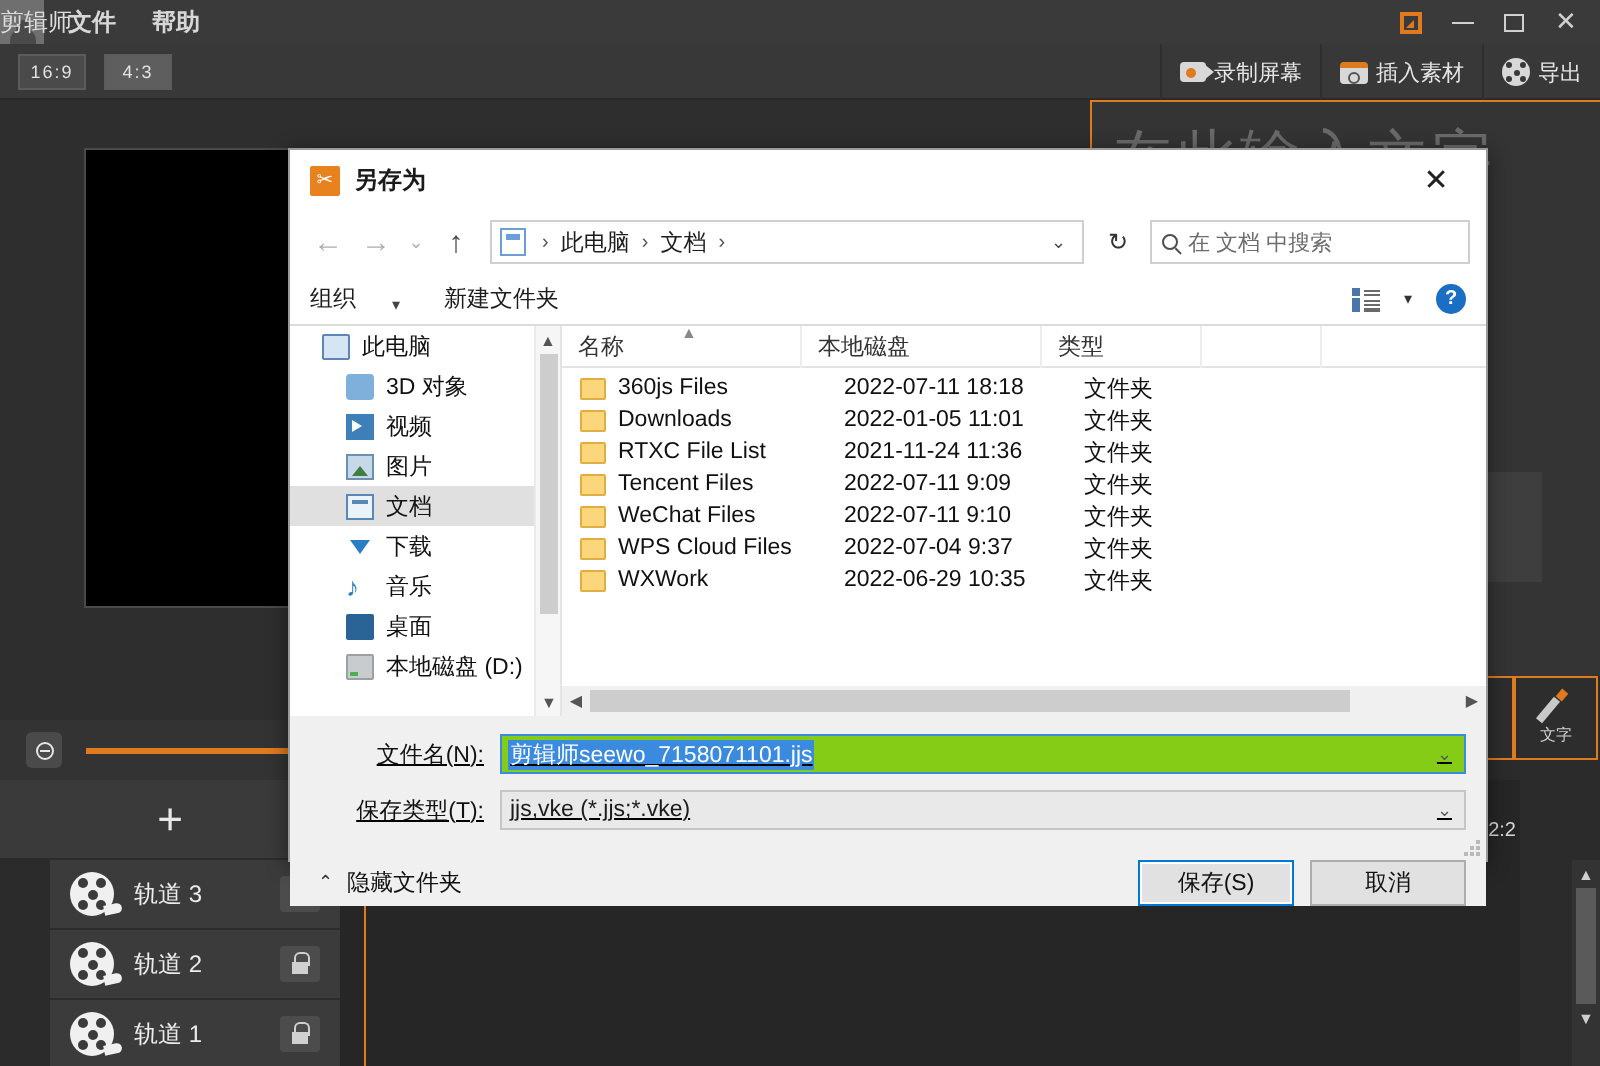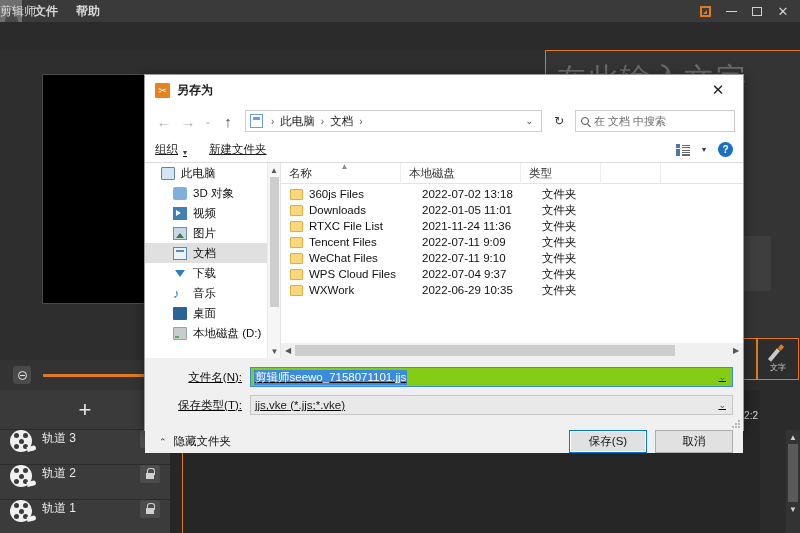--- a/index.html
+++ b/index.html
@@ -113,21 +113,21 @@
   .zoom-knob { position: absolute; left: 110px; top: -6px; width: 15px; height: 15px; border-radius: 50%; background: #9a9a9a; }
 
   .ed-addrow {
     position: absolute; left: 0; top: 390px; width: 170px; height: 40px; background: #3a3a3a;
     display: flex; align-items: center; justify-content: center;
     border-bottom: 1px solid #2b2b2b;
   }
   .plus { color: #e8e8e8; font-size: 22px; font-weight: 300; line-height: 1; }
   .ed-tracks { position: absolute; left: 0; top: 430px; width: 170px; height: 103px; }
   .trk-row { height: 35px; background: #3b3b3b; border-bottom: 1px solid #2b2b2b;
-    display: flex; padding: 0 10px; gap: 10px; }
+    display: flex; align-items: center; padding: 0 10px; gap: 10px; margin-left: 25px; }
   .trk-icon { width: 22px; height: 22px; border-radius: 50%; background: #f0f0f0; position: relative; flex: none;}
   .trk-icon .hh { position:absolute;width:5px;height:5px;border-radius:50%;background:#3b3b3b;}
   .trk-icon .a{left:4px;top:3px;} .trk-icon .b{right:4px;top:3px;} .trk-icon .c{left:8.5px;top:8.5px;}
   .trk-icon .d{left:4px;bottom:3px;} .trk-icon .e{right:4px;bottom:3px;}
   .trk-icon:after{content:"";position:absolute;right:-4px;bottom:1px;width:9px;height:5px;background:#f0f0f0;border-radius:0 3px 3px 0;transform:rotate(-12deg);}
   .trk-name { color: #ececec; font-size: 12px; flex: 1; }
   .trk-lock { width: 20px; height: 18px; background: #4c4c4c; border-radius: 2px; display:flex;align-items:center;justify-content:center;}
   .lock-g { width: 8px; height: 6px; background: #d0d0d0; position: relative; margin-top: 3px;}
   .lock-g:before{content:"";position:absolute;left:1px;top:-5px;width:6px;height:6px;border:1.5px solid #d0d0d0;border-bottom:none;border-radius:3px 3px 0 0;}
 
@@ -178,21 +178,21 @@
   .searchbox {
     width: 160px; height: 22px; border: 1px solid #cfcfcf; background: #fff;
     display: flex; align-items: center; padding: 0 5px; gap: 5px; margin-left: 3px;
   }
   .mag2 { width: 8px; height: 8px; border: 1.3px solid #4d4d4d; border-radius: 50%; position: relative; flex: none;}
   .mag2:after { content:""; position:absolute; right:-3px; bottom:-2px; width:4px; height:1.3px; background:#4d4d4d; transform:rotate(45deg);}
   .search-ph { font-size: 11px; color: #6d6d6d; }
 
   .dlg-cmdbar { height: 26px; background: #fff; display: flex; align-items: center; padding: 0 10px;
      border-bottom: 1px solid #dcdcdc; }
-  .cmd { font-size: 11.5px; color: #1c1c1c; margin-right: 22px; display: flex; align-items: flex-end; gap: 5px; text-decoration: underline; }
+  .cmd { font-size: 11.5px; color: #1c1c1c; margin-right: 22px; display: flex; align-items: flex-end; gap: 18px; }
   .cmd .car { font-size: 8px; color: #444; }
   .cmd-right { margin-left: auto; display: flex; align-items: center; gap: 12px; }
   .viewic { width: 14px; height: 12px; position: relative; }
   .viewic i { position: absolute; background: #4a76a8; display: block;}
   .viewic .c1 { left:0; width:4px; height:4px; }
   .viewic .c1a{top:0;} .viewic .c1b{top:5px;} .viewic .c1c{top:9px; height:3px;}
   .viewic .l { left:6px; width:8px; height:1.5px; background:#6a6a6a;}
   .viewic .la{top:1px;} .viewic .lb{top:3px;} .viewic .lc{top:6px;} .viewic .ld{top:8px;} .viewic .le{top:10.5px;}
   .helpic { width: 15px; height: 15px; border-radius: 50%; background: #1a6fc4; color: #fff; font-size: 10px;
     display: flex; align-items: center; justify-content: center; font-weight: bold; }
@@ -277,20 +277,48 @@
       <div class="ed-wc">
           <div class="ed-min"></div>
         </div>
       <div class="ed-wc">
           <div class="ed-max"></div>
         </div>
       <div class="ed-wc">✕</div>
     </div>
   </div>
 
+  <div class="ed-toolbar">
+    <div class="ratio-btn">16:9</div>
+    <div class="ratio-btn active">4:3</div>
+    <div class="tb-right">
+      <div class="tb-btn">
+        <span class="ic-cam">
+            <span class="dot"></span>
+          </span>
+        <span>录制屏幕</span>
+      </div>
+      <div class="tb-btn">
+        <span class="ic-photo">
+            <span class="lens"></span>
+          </span>
+        <span>插入素材</span>
+      </div>
+      <div class="tb-btn">
+        <span class="ic-reel">
+          <i class="h h1"></i>
+            <i class="h h2"></i>
+            <i class="h h3"></i>
+            <i class="h h4"></i>
+            <i class="h h5"></i>
+        </span>
+        <span>导出</span>
+      </div>
+    </div>
+  </div>
 
   <div class="ed-preview-wrap">
     <div class="ed-preview-frame"></div>
   </div>
 
   <div class="ed-right-panel">
     <div class="ed-ghost-text">在此输入文字</div>
     <div class="ed-fmt-row">
       <div class="ed-fmt-box"></div>
       <div class="ed-fmt-drop">
@@ -502,21 +530,21 @@
             <span>名称</span>
           </div>
           <div class="lh-cell c-date">本地磁盘</div>
           <div class="lh-cell c-type">类型</div>
           <div class="lh-cell" style="width:60px"></div>
         </div>
         <div class="list-rows">
           <div class="lrow">
             <span class="folder-ic"></span>
             <span class="c-name" style="width:113px">360js Files</span>
-            <span class="c-date">2022-07-02 13:18</span>
+            <span class="c-date">2022-07-11 18:18</span>
             <span class="c-type">文件夹</span>
           </div>
           <div class="lrow">
             <span class="folder-ic"></span>
             <span class="c-name" style="width:113px">Downloads</span>
             <span class="c-date">2022-01-05 11:01</span>
             <span class="c-type">文件夹</span>
           </div>
           <div class="lrow">
             <span class="folder-ic"></span>

